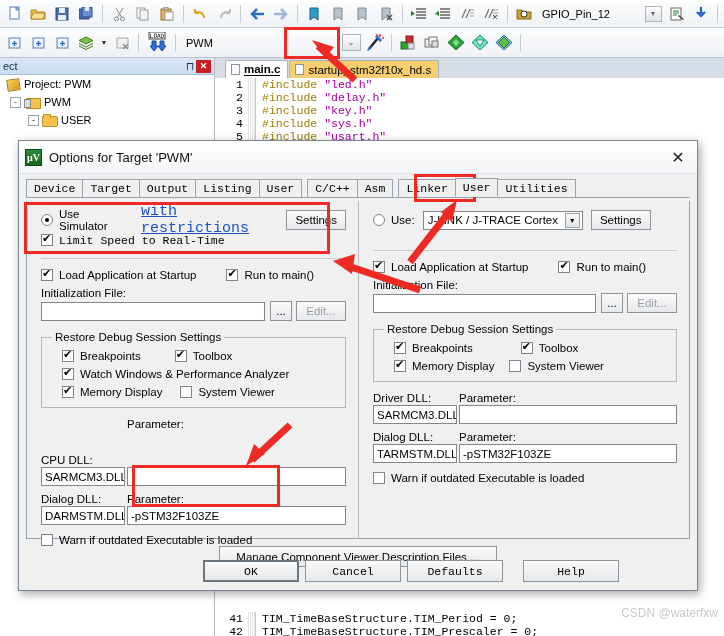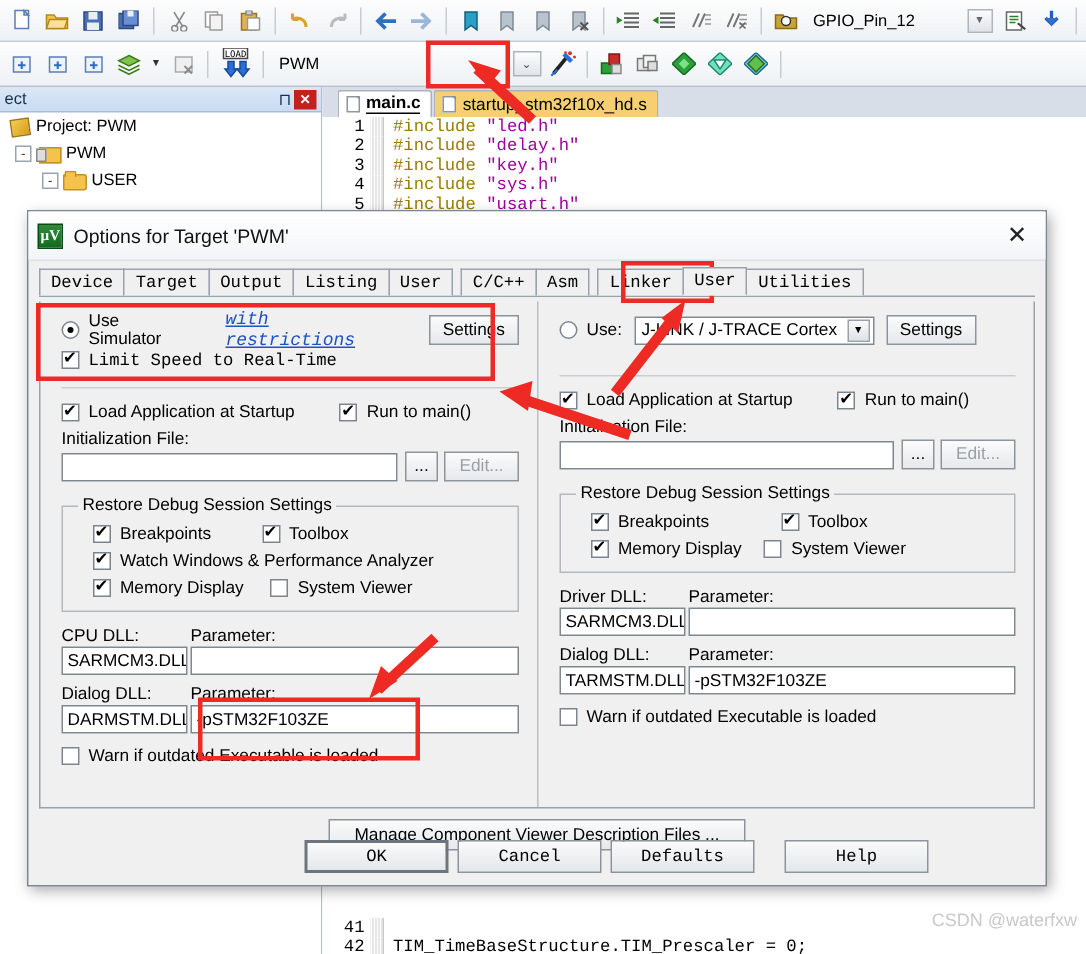--- a/index.html
+++ b/index.html
@@ -139,21 +139,21 @@
   .radio { width:12px; height:12px; border-radius:50%; border:1px solid #7c858f; background:#fff;
            margin-right:6px; position:relative; flex:none; }
   .radio.on:after { content:""; position:absolute; left:3px; top:3px; width:4px; height:4px; border-radius:50%; background:#000; }
   .cb { width:12px; height:12px; border:1px solid #7c858f; background:#fff; margin-right:6px;
         position:relative; flex:none; }
   .cb.on:after {
     content:"✔"; position:absolute; left:0px; top:-3px; font-size:11px; color:#000;
     font-family:"DejaVu Sans", sans-serif;
   }
   .lbl { font-size:11.5px; }
-  .link { color:#1d52c4; text-decoration:underline; font-family:"Liberation Mono", monospace; font-size:12px;font-style:italic; }
+  .link { color:#1d52c4; text-decoration:underline; font-family:"Liberation Mono", monospace; font-size:15px; }
   .btn {
     background:linear-gradient(#fbfbfb,#e6e8eb); border:1px solid #8d949c;
     font-size:11.5px; padding:2px 8px; height:20px; display:inline-flex;
     align-items:center; justify-content:center; color:#000;
   }
   .btn.dis { color:#9aa0a6; }
   .sep-h { height:1px; background:#c9ced4; margin:9px 0 7px 0; }
   .txtfield {
     border:1px solid #7f878f; background:#fff; height:19px; font-size:11.5px;
     padding:1px 3px; display:flex; align-items:center; overflow:hidden; white-space:nowrap;
@@ -520,20 +520,21 @@
         <div style="color:#000; white-space:pre;">IO_Pin_14;</div>
       </div>
       <div style="position:absolute; left:390px; top:440px; width:130px; font-family:'Liberation Mono',monospace; font-size:11.5px; color:#000;">
         <div style="white-space:pre;">NABLE);</div>
       </div>
 
       <div style="position:absolute; left:0; top:534px; right:0;">
         <div class="cline">
           <span class="gutter">41</span>
           <span class="gutter-bar"></span>
+          <span class="ctext">TIM_TimeBaseStructure.TIM_Period = 0;</span>
         </div>
         <div class="cline">
           <span class="gutter">42</span>
           <span class="gutter-bar"></span>
           <span class="ctext">TIM_TimeBaseStructure.TIM_Prescaler = 0;</span>
         </div>
 
       </div>
     </div>
   </div>
@@ -606,21 +607,21 @@
             </div>
             <div class="rowline">
               <span class="cb on" style="margin-left:10px;"></span>
               <span class="lbl">Memory Display</span>
               <span class="cb" style="margin-left:18px;"></span>
               <span class="lbl">System Viewer</span>
             </div>
           </fieldset>
 
           <div style="display:flex;margin-top:10px;">
-            <div style="width:86px;" class="dll-lbl">CPU DLL:</div>
+            <div style="width:86px;margin-top:36px;" class="dll-lbl">CPU DLL:</div>
             <div class="dll-lbl">Parameter:</div>
           </div>
           <div style="display:flex;margin-top:1px;">
             <span class="txtfield" style="width:84px;">SARMCM3.DLL</span>
             <span class="txtfield" style="flex:1;margin-left:2px;"></span>
           </div>
           <div style="display:flex;margin-top:7px;">
             <div style="width:86px;" class="dll-lbl">Dialog DLL:</div>
             <div class="dll-lbl">Parameter:</div>
           </div>

